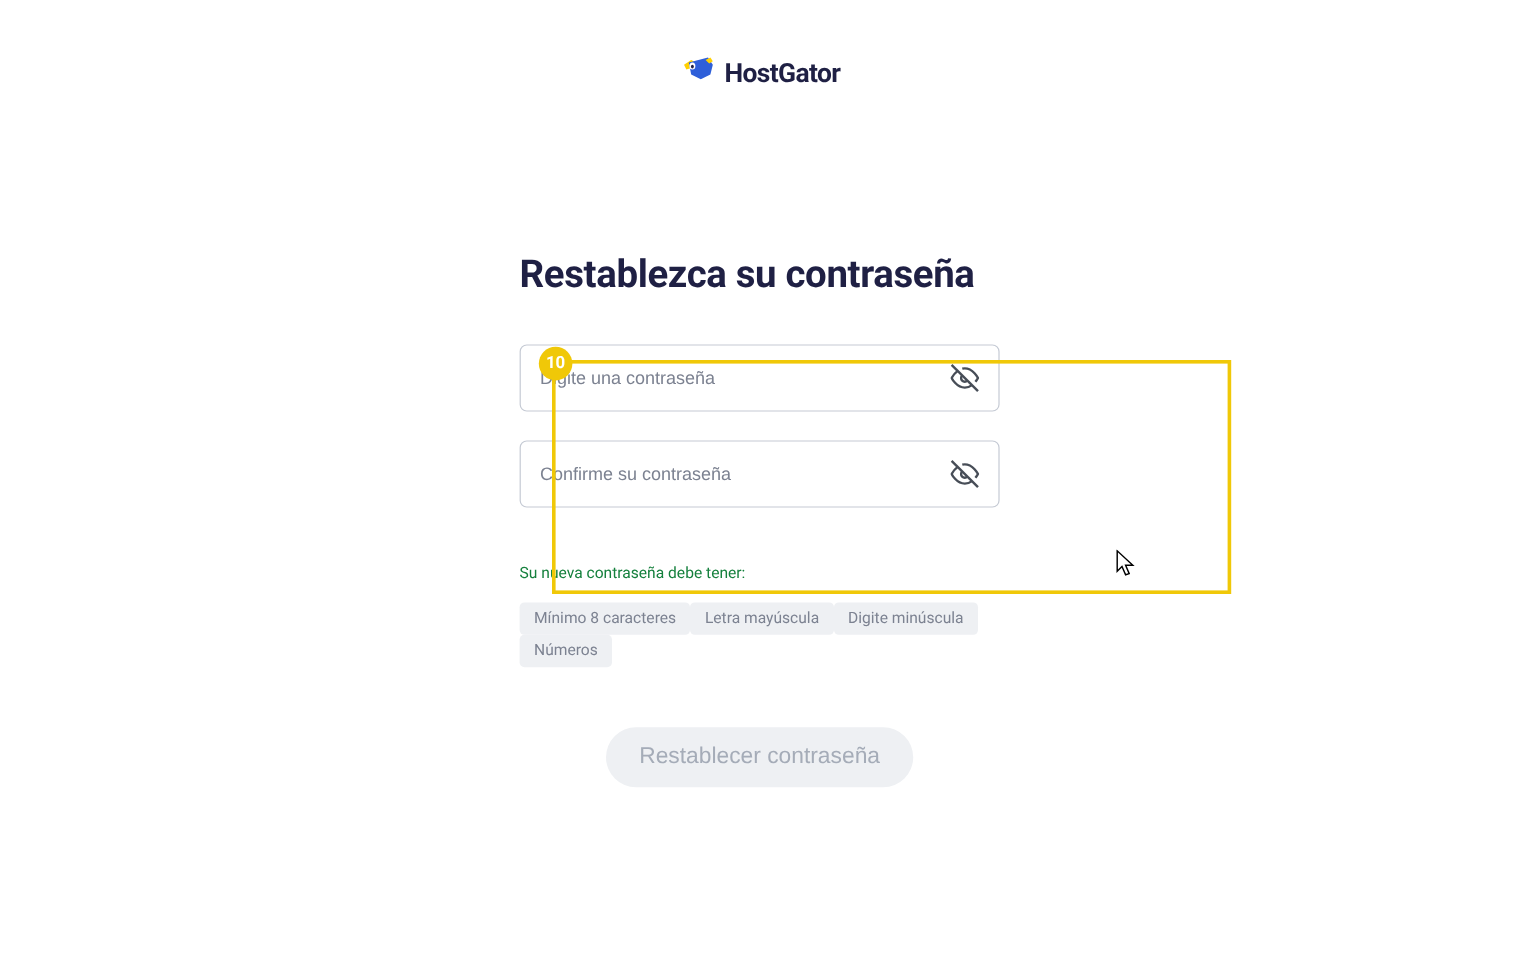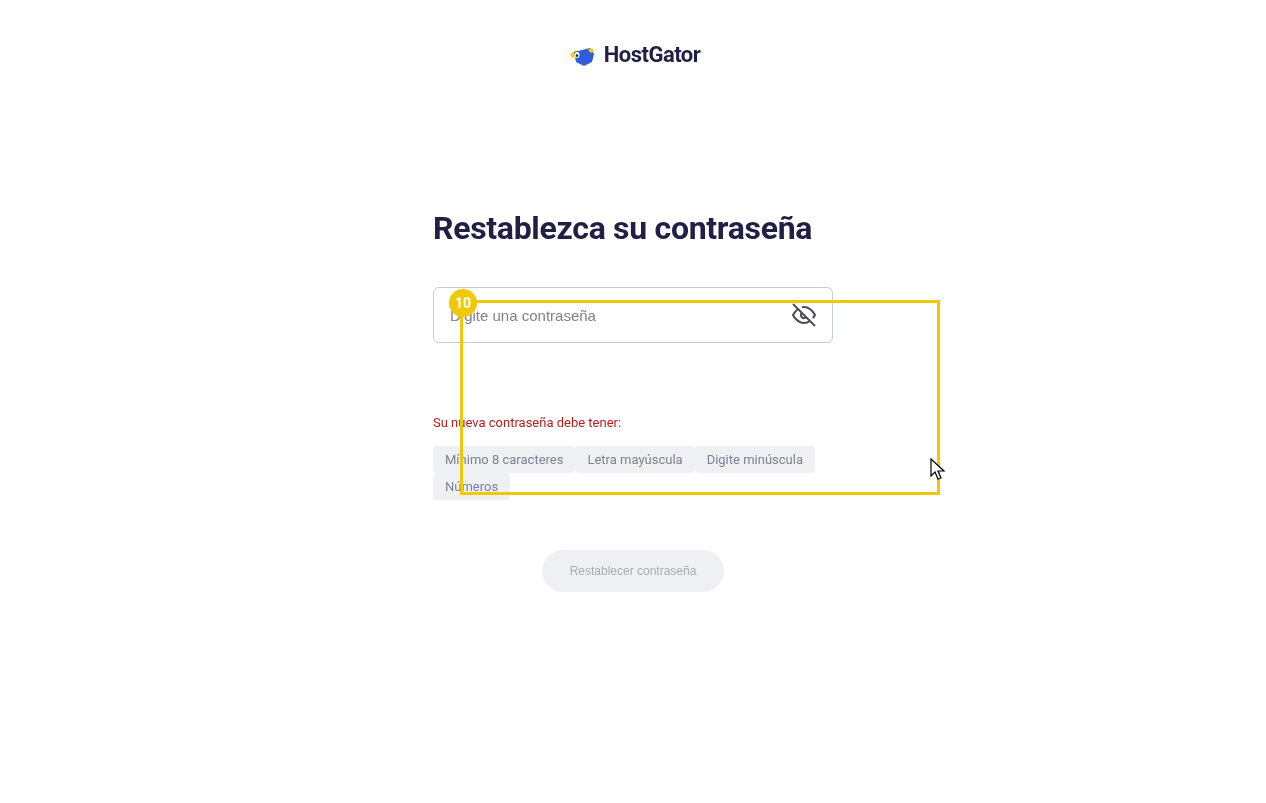--- a/index.html
+++ b/index.html
@@ -14,21 +14,21 @@
       height: 803px;
       position: relative;
     }
     .logo-container {
       display: flex;
       justify-content: center;
       padding-top: 42px;
     }
     .logo {
       display: flex;
-      align-items: flex-start;
+      align-items: flex-end;
       gap: 6px;
     }
     .logo-icon {
       width: 32px;
       height: 32px;
     }
     .logo-text {
       font-size: 22px;
       font-weight: 700;
       color: #1f2044;
@@ -44,21 +44,21 @@
       font-weight: 700;
       color: #1f2044;
       line-height: 1.2;
       margin-bottom: 40px;
       letter-spacing: -0.3px;
     }
     .highlight-box {
       position: absolute;
       left: 460px;
       top: 300px;
-      width: 480px;
+      width: 566px;
       height: 195px;
       border: 3px solid #f0c808;
       pointer-events: none;
     }
     .highlight-badge {
       position: absolute;
       left: -14px;
       top: -14px;
       width: 28px;
       height: 28px;
@@ -96,22 +96,22 @@
       color: #7c8291;
     }
     .eye-icon {
       width: 24px;
       height: 24px;
       cursor: pointer;
       color: #474d57;
     }
     .requirements-label {
       font-size: 13px;
-      color: #b91c1c;
-      margin-top: 72px;
+      color: #15803d;
+      margin-top: 48px;
       margin-bottom: 16px;
     }
     .chips-container {
       display: flex;
       flex-wrap: wrap;
     }
     .chip {
       background: #eef0f3;
       color: #7c8291;
       font-size: 13px;
@@ -119,21 +119,21 @@
       border-radius: 4px;
     }
     .submit-button {
       display: block;
       margin: 50px auto 0;
       background: #eef0f3;
       color: #a5acb8;
       border: none;
       border-radius: 28px;
       padding: 14px 28px;
-      font-size: 12px;
+      font-size: 19px;
       font-weight: 500;
       cursor: pointer;
     }
     .cursor-pointer {
       position: absolute;
       left: 930px;
       top: 458px;
       width: 18px;
       height: 24px;
       pointer-events: none;
@@ -161,20 +161,29 @@
   <div class="input-group">
     <div class="input-wrapper">
       <input type="password" class="input-field" placeholder="Digite una contraseña" style="">
       <svg class="eye-icon" viewBox="0 0 24 24" fill="none" stroke="currentColor" stroke-width="2">
         <path d="M17.94 17.94A10.07 10.07 0 0 1 12 20c-7 0-11-8-11-8a18.45 18.45 0 0 1 5.06-5.94M9.9 4.24A9.12 9.12 0 0 1 12 4c7 0 11 8 11 8a18.5 18.5 0 0 1-2.16 3.19m-6.72-1.07a3 3 0 1 1-4.24-4.24"></path>
         <line x1="1" y1="1" x2="23" y2="23"></line>
       </svg>
     </div>
   </div>
 
+  <div class="input-group">
+    <div class="input-wrapper">
+      <input type="password" class="input-field" placeholder="Confirme su contraseña" style="">
+      <svg class="eye-icon" viewBox="0 0 24 24" fill="none" stroke="currentColor" stroke-width="2">
+        <path d="M17.94 17.94A10.07 10.07 0 0 1 12 20c-7 0-11-8-11-8a18.45 18.45 0 0 1 5.06-5.94M9.9 4.24A9.12 9.12 0 0 1 12 4c7 0 11 8 11 8a18.5 18.5 0 0 1-2.16 3.19m-6.72-1.07a3 3 0 1 1-4.24-4.24"></path>
+        <line x1="1" y1="1" x2="23" y2="23"></line>
+      </svg>
+    </div>
+  </div>
 
   <div class="requirements-label">Su nueva contraseña debe tener:</div>
 
   <div class="chips-container">
     <span class="chip">Mínimo 8 caracteres</span>
     <span class="chip">Letra mayúscula</span>
     <span class="chip">Digite minúscula</span>
     <span class="chip">Números</span>
   </div>
 

